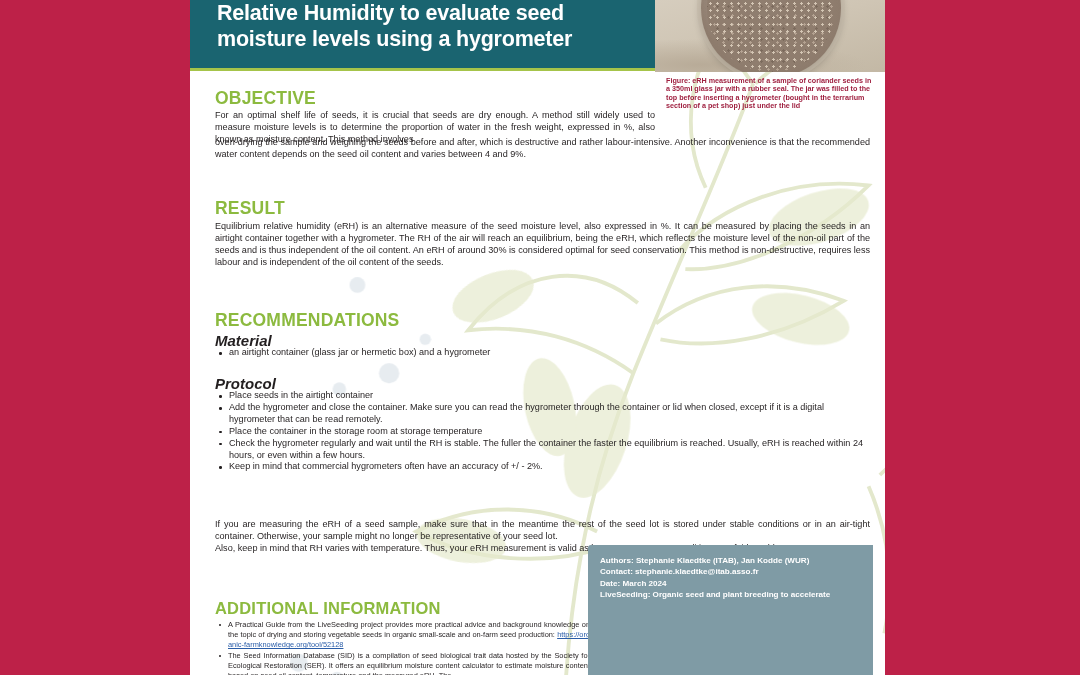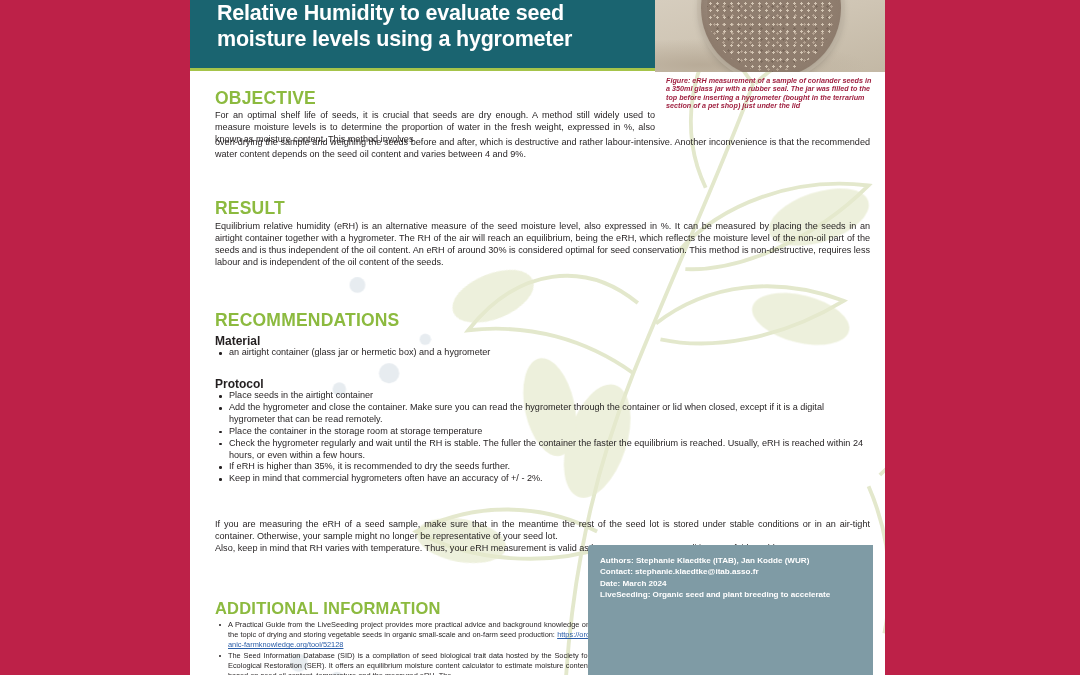--- a/index.html
+++ b/index.html
@@ -111,21 +111,20 @@
   
   #caption {
     position: absolute;
     left: 476px;
     top: 77px;
     width: 207px;
     z-index: 4;
     color: #9f2040;
     font-size: 7.2px;
     line-height: 8.3px;
-    font-style: italic;
     font-weight: bold;
   }
 
   
   #content {
     position: absolute;
     left: 0; top: 72px;
     width: 695px;
     z-index: 2;
   }
@@ -154,23 +153,24 @@
   #objective-p1    { left: 25px; top: 38px; width: 440px; }
   #objective-p2    { left: 25px; top: 65px; width: 655px; }
 
   #result-head     { left: 25px; top: 126px; }
   #result-p        { left: 25px; top: 149px; width: 655px; }
 
   #recs-head       { left: 25px; top: 238px; }
 
   .sub-head {
     color: #231f20;
-    font-size: 12px;
+    font-size: 15px;
     font-weight: bold;
     line-height: 12px;
+    font-style: italic;
   }
   #material-head   { left: 25px; top: 263px; }
   #material-list   { left: 25px; top: 275px; width: 655px; }
   #protocol-head   { left: 25px; top: 306px; }
   #protocol-list   { left: 25px; top: 318px; width: 655px; }
 
   ul.bullets { list-style: none; }
   ul.bullets > li {
     position: relative;
     padding-left: 14px;
@@ -313,21 +313,20 @@
     <ul class="blk bullets" id="material-list">
       <li>an airtight container (glass jar or hermetic box) and a hygrometer</li>
     </ul>
 
     <div class="blk sub-head" id="protocol-head">Protocol</div>
     <ul class="blk bullets" id="protocol-list">
       <li>Place seeds in the airtight container</li>
       <li>Add the hygrometer and close the container. Make sure you can read the hygrometer through the container or lid when closed, except if it is a digital hygrometer that can be read remotely.</li>
       <li>Place the container in the storage room at storage temperature</li>
       <li>Check the hygrometer regularly and wait until the RH is stable. The fuller the container the faster the equilibrium is reached. Usually, eRH is reached within 24 hours, or even within a few hours.</li>
-      <li>If eRH is higher than 35%, it is recommended to dry the seeds further.</li>
       <li>Keep in mind that commercial hygrometers often have an accuracy of +/ - 2%.</li>
     </ul>
 
     <div class="blk body-text" id="closing-p1">If you are measuring the eRH of a seed sample, make sure that in the meantime the rest of the seed lot is stored under stable conditions or in an air-tight container. Otherwise, your sample might no longer be representative of your seed lot.</div>
     <div class="blk body-text" id="closing-p2">Also, keep in mind that RH varies with temperature. Thus, your eRH measurement is valid as long as temperature conditions are fairly stable.</div>
 
     <div class="blk sec-head small" id="addinfo-head">ADDITIONAL INFORMATION</div>
     <ul class="blk bullets" id="addinfo-list">
       <li><span>A Practical Guide from the LiveSeeding project provides more practical advice and background knowledge on the topic of drying and storing vegetable seeds in organic small-scale and on-farm seed production: </span><a class="url-link" href="#">https://organic-farmknowledge.org/tool/52128</a></li>
       <li><span>The Seed Information Database (SID) is a compilation of seed biological trait data hosted by the Society for Ecological Restoration (SER). It offers an equilibrium moisture content calculator to estimate moisture content based on seed oil content, temperature and the measured eRH. The</span></li>

